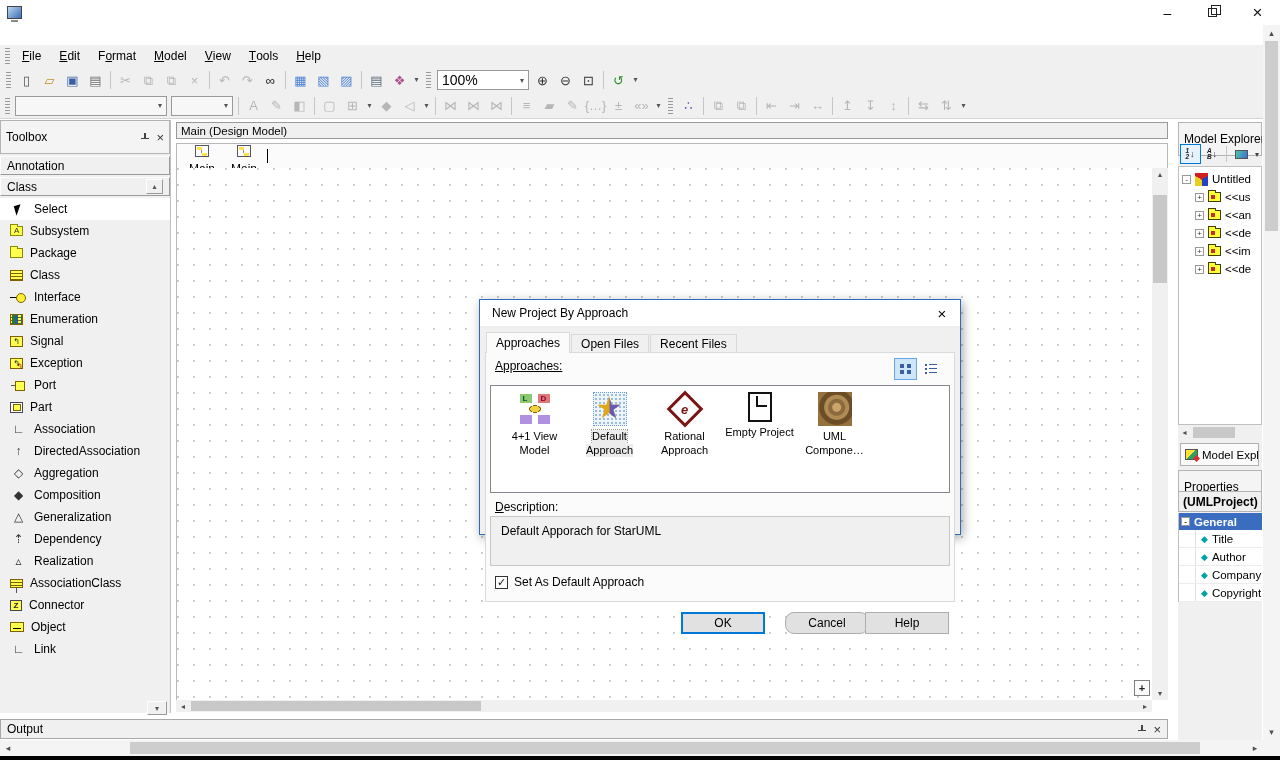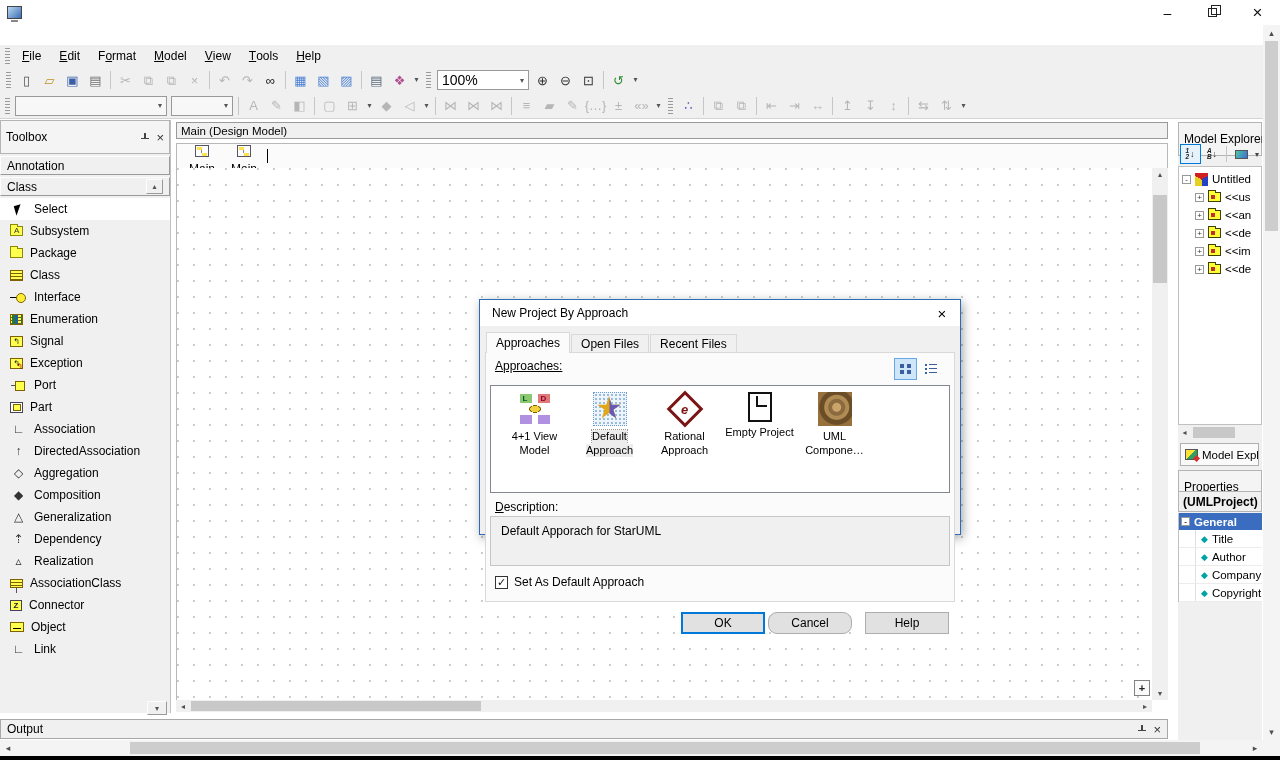--- a/index.html
+++ b/index.html
@@ -196,21 +196,21 @@
   .k-photo{background:radial-gradient(circle at 55% 45%,#caa46a 0 4px,#8a6a3e 5px 8px,#b08c54 9px 12px,#6b4e28 13px 17px,#96713d 18px);}
   .k-page{width:24px;height:30px;border:2px solid #111;background:#fff;}
   .k-page::before{content:"";position:absolute;top:2px;right:3px;width:9px;height:9px;background:#fbfbfb;border-left:2px solid #111;border-bottom:2px solid #111;}
   .descbox{position:absolute;left:4px;top:163px;width:460px;height:50px;background:#f0f0f0;border:1px solid #c6c6c6;padding:7px 10px;font-size:12px;}
   .cbrow{position:absolute;left:9px;top:222px;display:flex;align-items:center;gap:6px;}
   .cbox{width:13px;height:13px;background:#fff;border:1px solid #333;display:flex;align-items:center;justify-content:center;font-size:11px;line-height:1;color:#111;}
   .dlg-btns{position:absolute;left:0;top:312px;width:482px;display:flex;}
   .dlg-btn{position:absolute;width:84px;height:22px;background:#e1e1e1;border:1px solid #adadad;font-family:inherit;font-size:12px;}
   .dlg-btn.def{border:2px solid #0078d7;}
   .dlg-btn:nth-of-type(1){left:201px;}
-  .dlg-btn:nth-of-type(2){left:288px;border-radius:9px;}
+  .dlg-btn:nth-of-type(2){left:305px;border-radius:9px;}
   .dlg-btn:nth-of-type(3){left:385px;}
 </style>
 </head>
 <body>
 
 <div class="screen">
 
   <div class="abs rdp-bar">
     <span class="rdp-ic"></span>
     <span class="rdp-ctrls">

